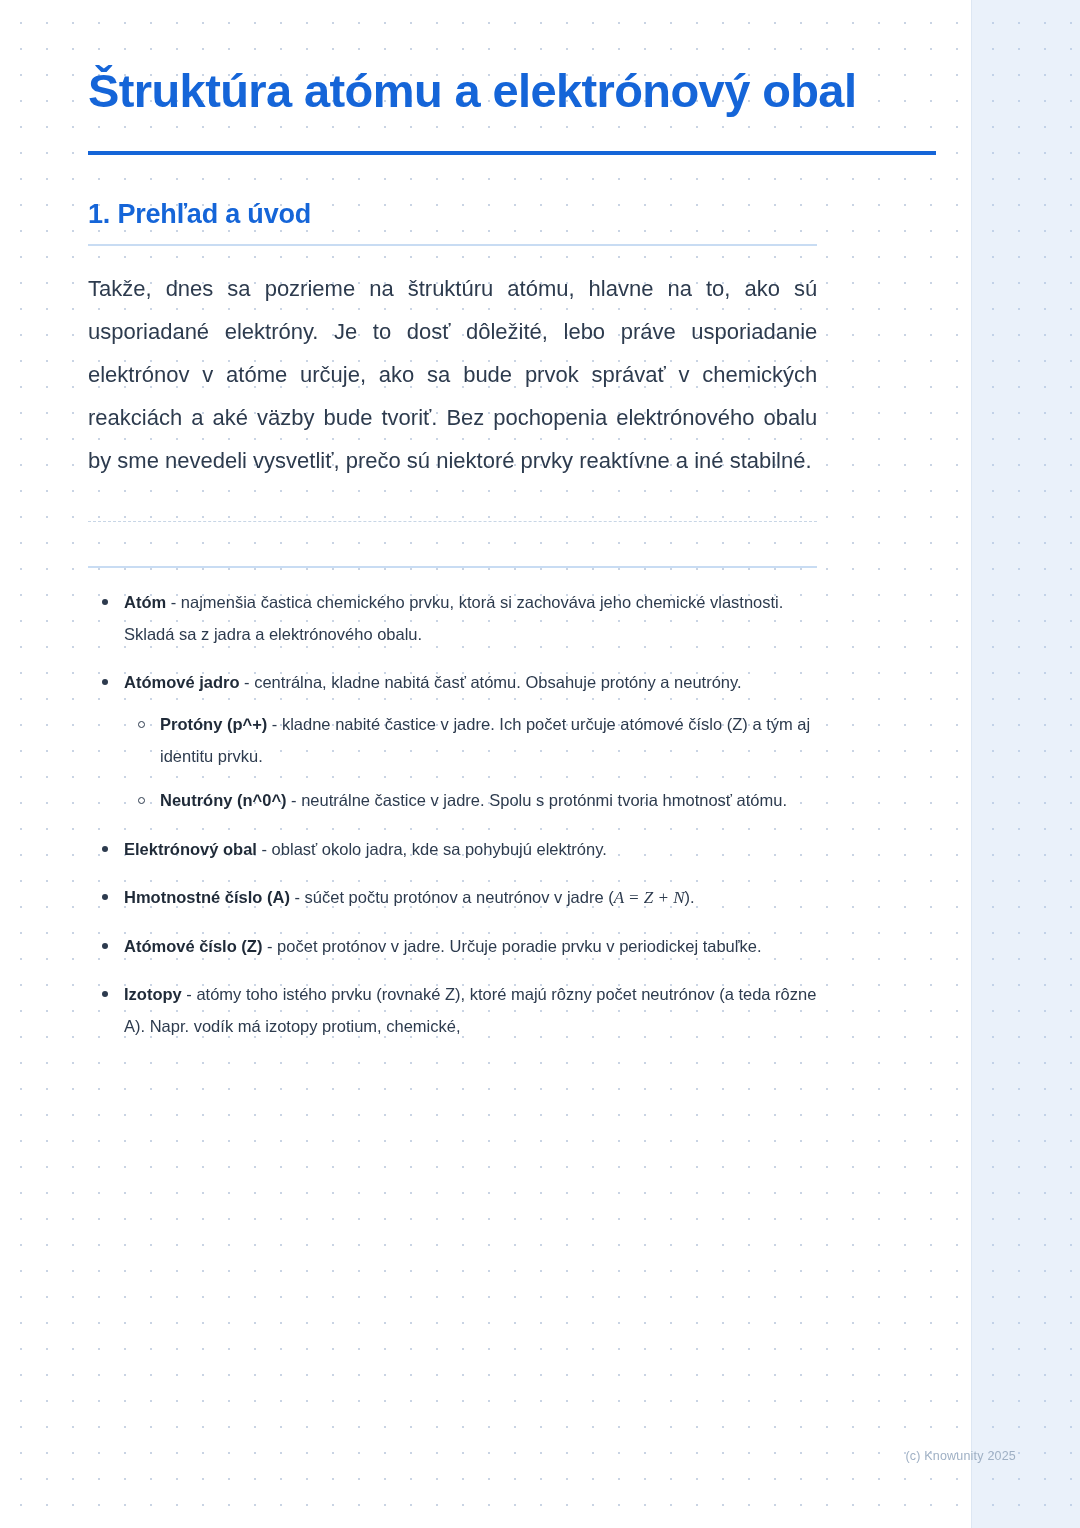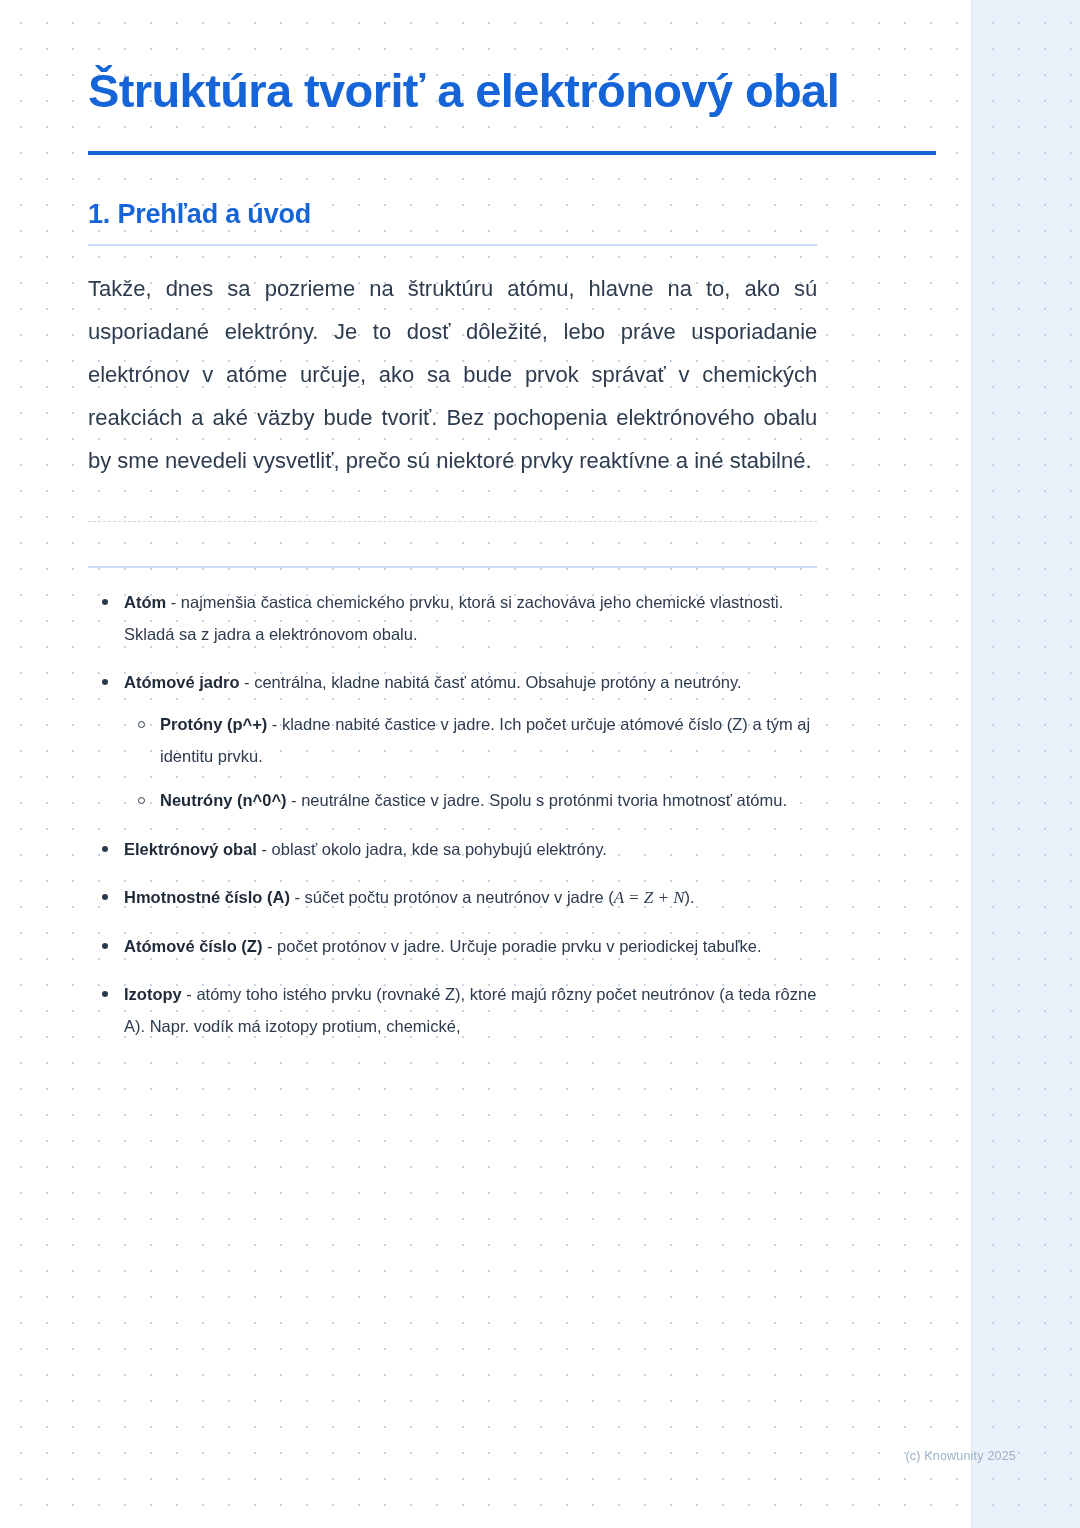--- a/index.html
+++ b/index.html
@@ -174,37 +174,37 @@
   }
 </style>
 </head>
 <body>
 
 <div id="page">
   <div id="right-strip"></div>
 
   <div id="content">
 
-    <h1 class="doc-title">Štruktúra tvoriť a elektrónový obal</h1>
+    <h1 class="doc-title">Štruktúra atómu a elektrónový obal</h1>
     <div class="title-rule"></div>
 
     <div class="section">
       <h2 class="section-heading">1. Prehľad a úvod</h2>
       <div class="heading-rule"></div>
       <p class="para">Takže, dnes sa pozrieme na štruktúru atómu, hlavne na to, ako sú usporiadané elektróny. Je to dosť dôležité, lebo práve usporiadanie elektrónov v atóme určuje, ako sa bude prvok správať v chemických reakciách a aké väzby bude tvoriť. Bez pochopenia elektrónového obalu by sme nevedeli vysvetliť, prečo sú niektoré prvky reaktívne a iné stabilné.</p>
       <div class="divider-dashed"></div>
     </div>
 
     <div class="section">
       <div class="heading-rule"></div>
 
       <ul class="lvl1">
 
         <li class="bullet">
-          <b>Atóm</b><span> - najmenšia častica chemického prvku, ktorá si zachováva jeho chemické vlastnosti. Skladá sa z jadra a elektrónovom obalu.</span>
+          <b>Atóm</b><span> - najmenšia častica chemického prvku, ktorá si zachováva jeho chemické vlastnosti. Skladá sa z jadra a elektrónového obalu.</span>
         </li>
 
         <li class="bullet">
           <b>Atómové jadro</b><span> - centrálna, kladne nabitá časť atómu. Obsahuje protóny a neutróny.</span>
           <ul class="lvl2">
             <li class="subbullet">
               <b>Protóny (p^+)</b><span> - kladne nabité častice v jadre. Ich počet určuje atómové číslo (Z) a tým aj identitu prvku.</span>
             </li>
             <li class="subbullet">
               <b>Neutróny (n^0^)</b><span> - neutrálne častice v jadre. Spolu s protónmi tvoria hmotnosť atómu.</span>

